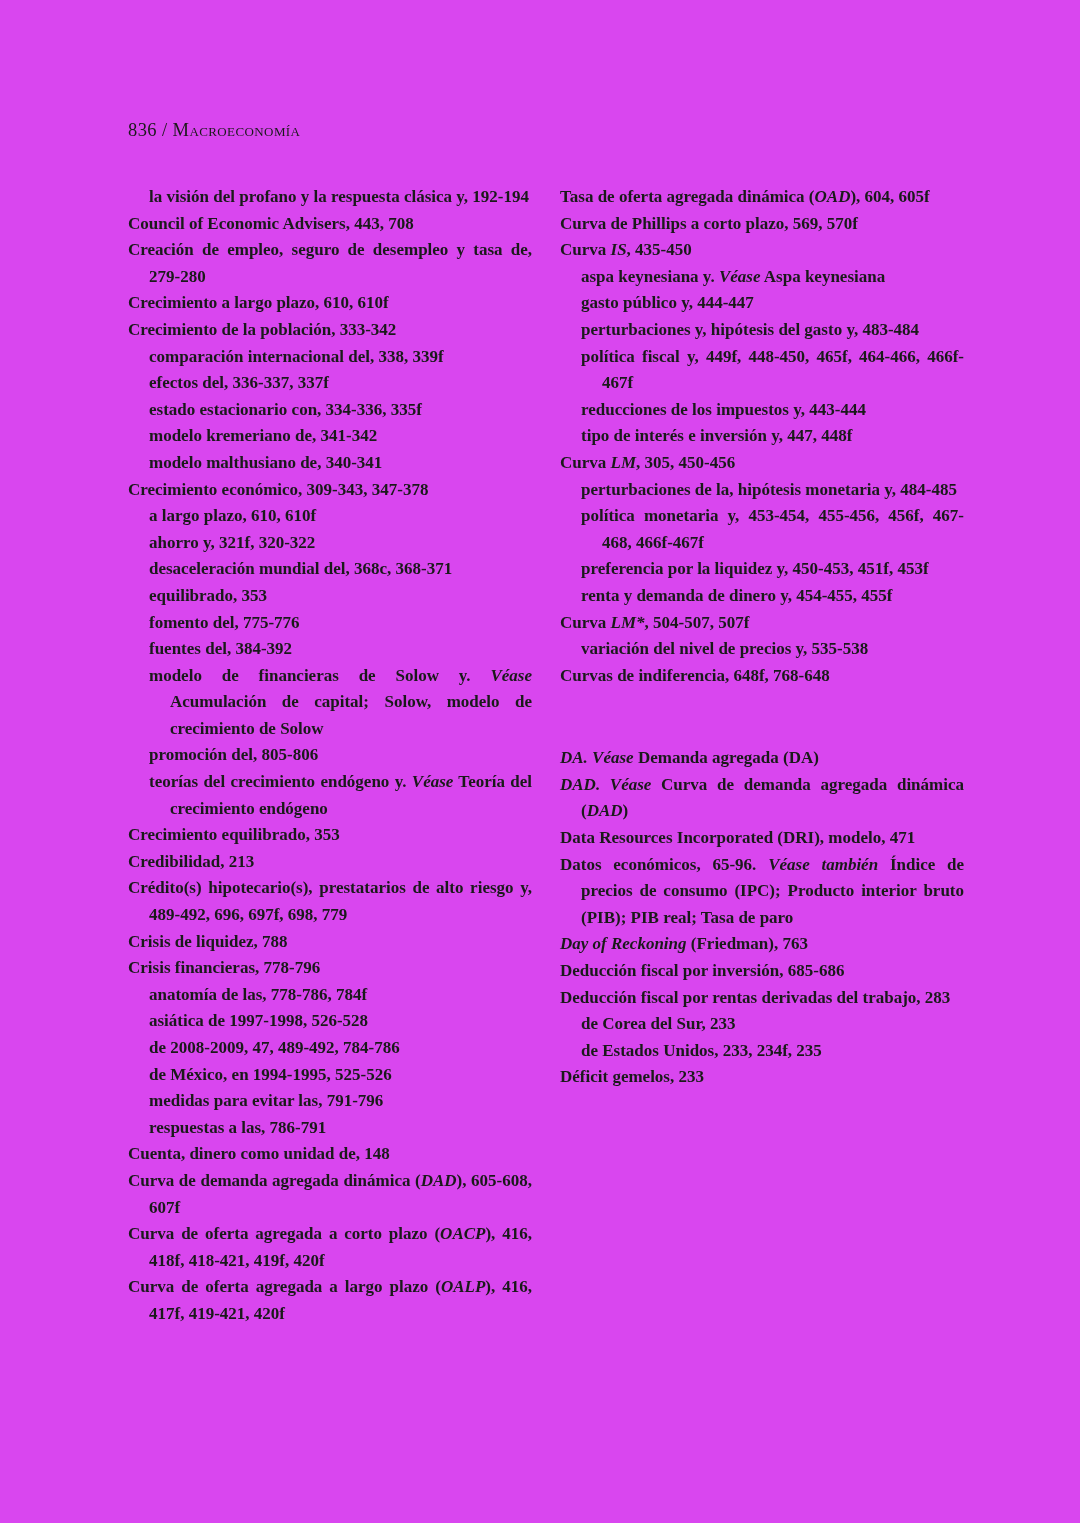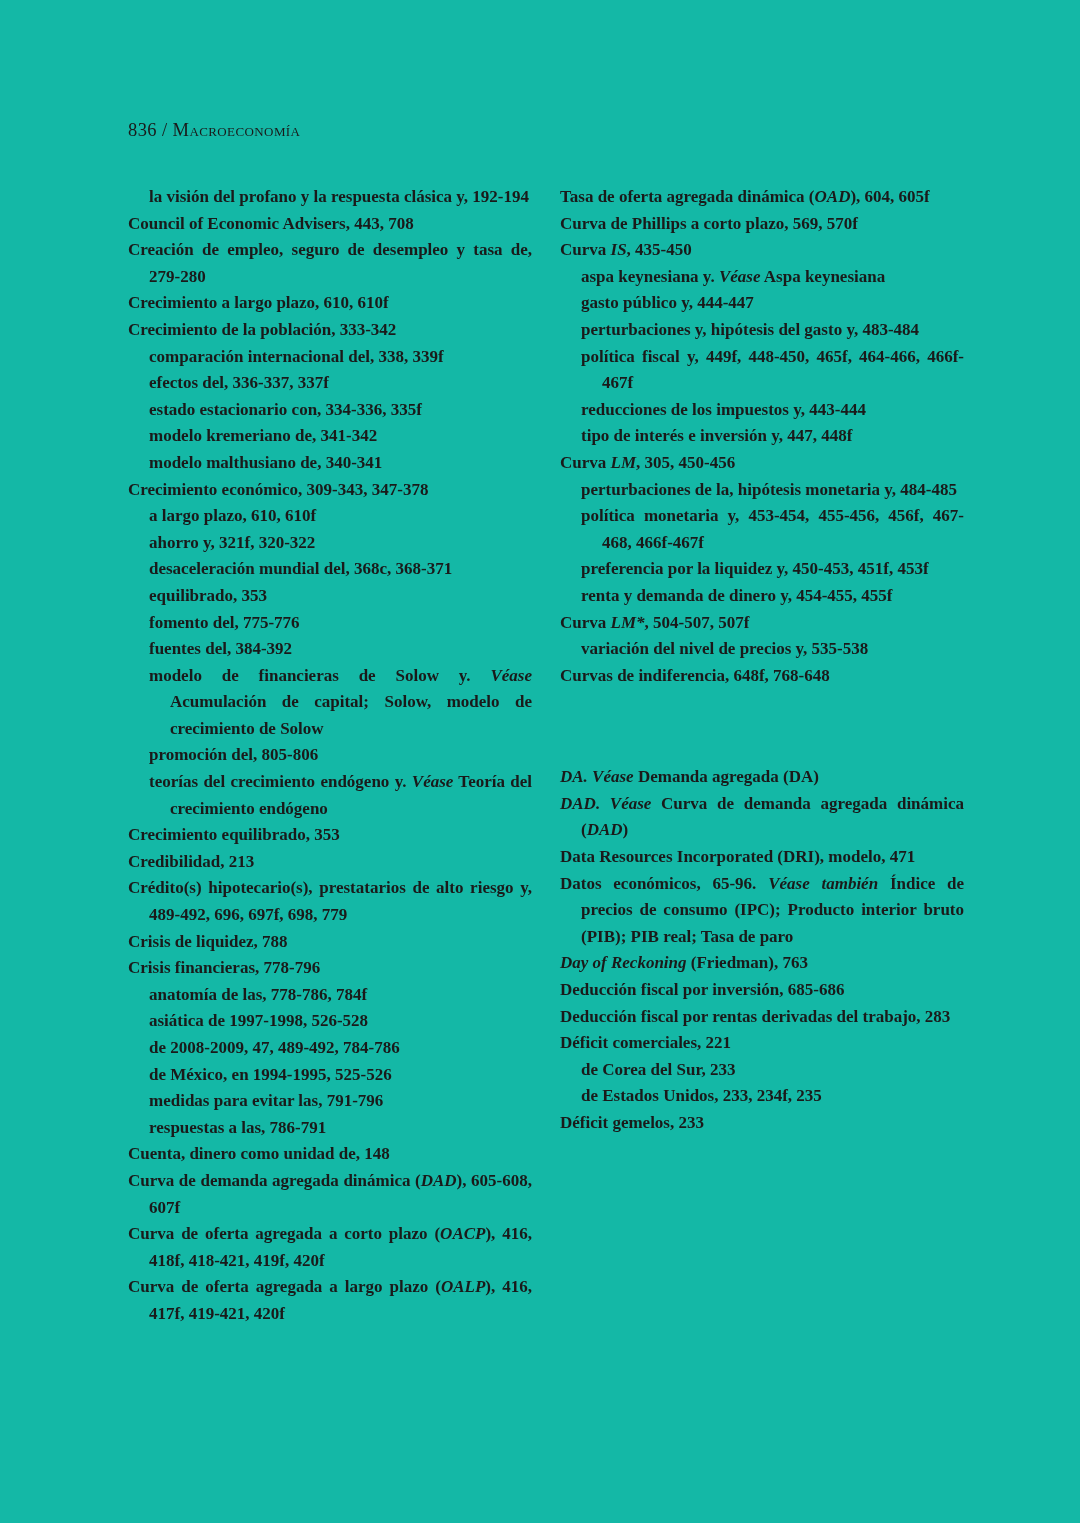--- a/index.html
+++ b/index.html
@@ -11,21 +11,21 @@
     width: 1080px;
     height: 1523px;
     overflow: hidden;
     font-family: "Liberation Serif", "DejaVu Serif", serif;
     color: #1a1a1a;
   }
   .page {
     position: relative;
     width: 1080px;
     height: 1523px;
-    background: #14b8a6;
+    background: #d946ef;
   }
   .running-head {
     position: absolute;
     left: 128px;
     top: 120px;
     font-size: 18.5px;
     font-variant: small-caps;
     letter-spacing: 0.4px;
     white-space: nowrap;
   }
@@ -51,21 +51,21 @@
   }
   .entry.l0 {
     padding-left: 21px;
     text-indent: -21px;
   }
   .entry.l1 {
     padding-left: 42px;
     text-indent: -21px;
   }
   .entry.gap-before {
-    margin-top: 75px;
+    margin-top: 56px;
   }
   .it { font-style: italic; }
   .rm { font-style: normal; }
 </style>
 </head>
 <body>
 
 <div class="page">
   <div class="running-head">836 / Macroeconomía</div>
 
@@ -125,19 +125,18 @@
         <p class="entry l0"><span class="rm">Curva </span><span class="it">LM*</span><span class="rm">, 504-507, 507f</span></p>
         <p class="entry l1"><span class="rm">variación del nivel de precios y, 535-538</span></p>
         <p class="entry l0"><span class="rm">Curvas de indiferencia, 648f, 768-648</span></p>
         <p class="entry l0 gap-before"><span class="it">DA. Véase</span><span class="rm"> Demanda agregada (DA)</span></p>
         <p class="entry l0"><span class="it">DAD. Véase</span><span class="rm"> Curva de demanda agregada dinámica (</span><span class="it">DAD</span><span class="rm">)</span></p>
         <p class="entry l0"><span class="rm">Data Resources Incorporated (DRI), modelo, 471</span></p>
         <p class="entry l0"><span class="rm">Datos económicos, 65-96. </span><span class="it">Véase también</span><span class="rm"> Índice de precios de consumo (IPC); Producto interior bruto (PIB); PIB real; Tasa de paro</span></p>
         <p class="entry l0"><span class="it">Day of Reckoning</span><span class="rm"> (Friedman), 763</span></p>
         <p class="entry l0"><span class="rm">Deducción fiscal por inversión, 685-686</span></p>
         <p class="entry l0"><span class="rm">Deducción fiscal por rentas derivadas del trabajo, 283</span></p>
-        <p class="entry l0"><span class="rm">Déficit comerciales, 221</span></p>
         <p class="entry l1"><span class="rm">de Corea del Sur, 233</span></p>
         <p class="entry l1"><span class="rm">de Estados Unidos, 233, 234f, 235</span></p>
         <p class="entry l0"><span class="rm">Déficit gemelos, 233</span></p>
       </div>
   </div>
 </div>
 
 </body></html>

